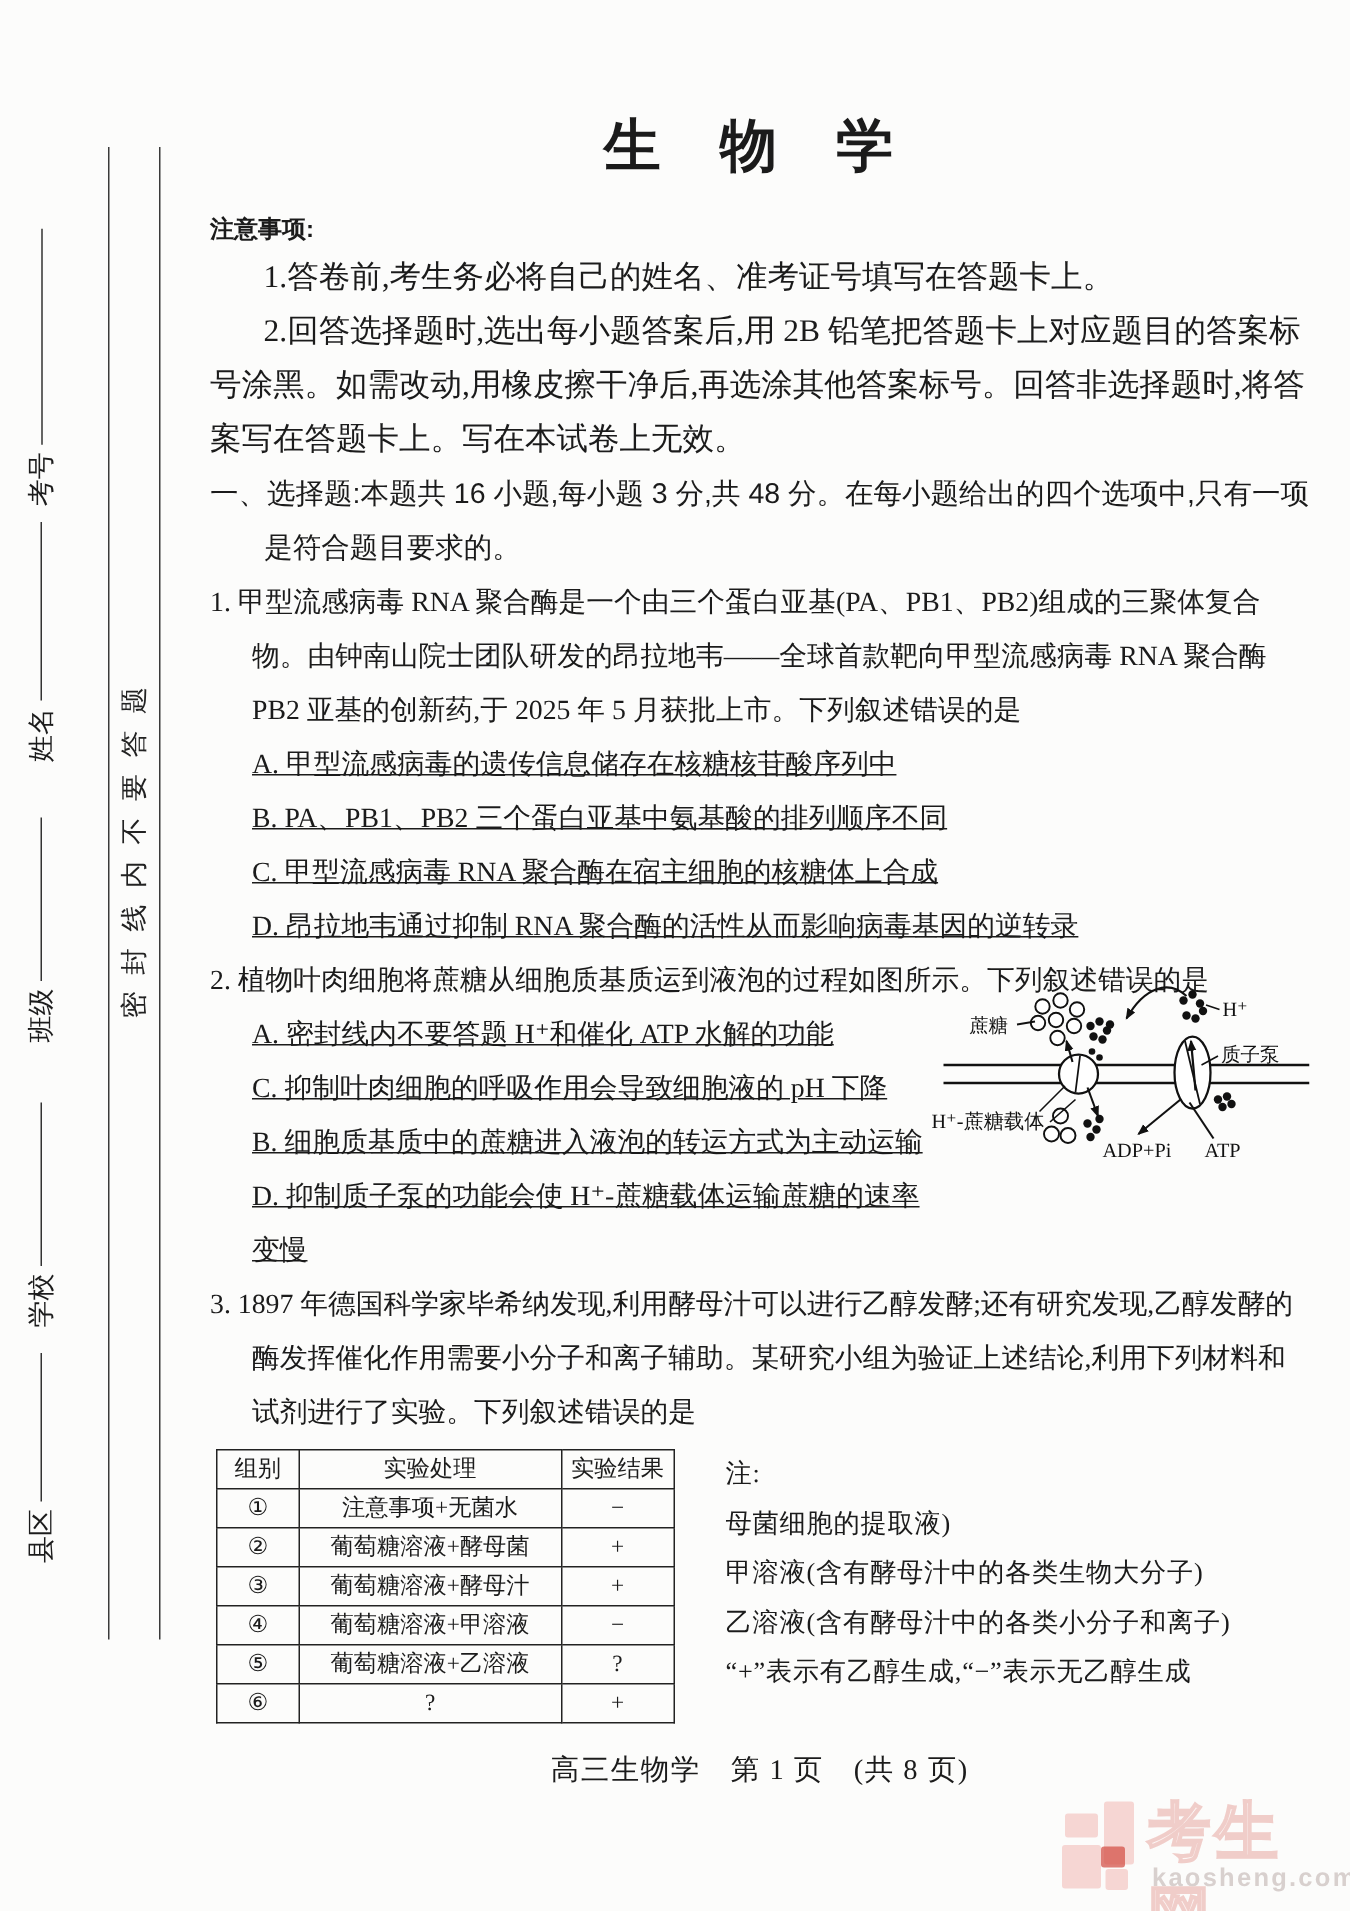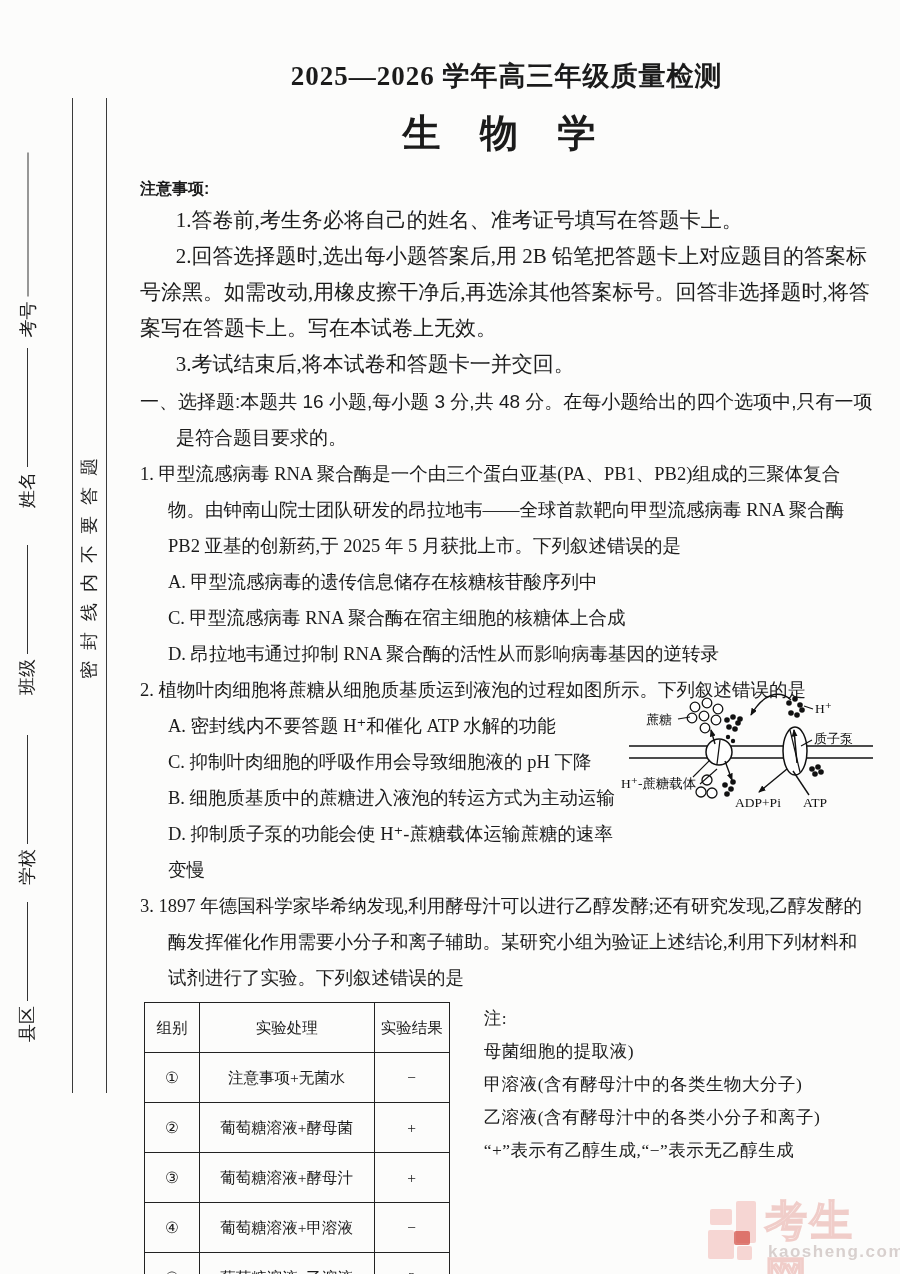--- a/index.html
+++ b/index.html
@@ -34,32 +34,32 @@
   .title2{text-align:center;font-size:38px;font-weight:bold;letter-spacing:15px;margin:14px 0 20px 0;}
   .notice-head{font-size:16px;font-weight:bold;margin:0 0 2px 0;
     font-family:"Liberation Sans","DejaVu Sans",sans-serif;}
   .notice-item{font-size:21px;line-height:36px;margin:0;text-indent:1.7em;}
   .section-head{
     font-size:19px;font-weight:normal;line-height:36px;margin:2px 0 0 0;
     padding-left:1.9em;text-indent:-1.9em;
     font-family:"Liberation Sans","DejaVu Sans",sans-serif;}
   .question{font-size:18.5px;line-height:36px;}
   .qstem{padding-left:28px;text-indent:-28px;margin:0;}
-  .opt{padding-left:28px;}
+  .opt{padding-left:28px;text-decoration:underline;}
   .q2{position:relative;}
   .q2 .opts{width:478px;}
   .q2 svg{position:absolute;right:0;top:21px;}
   svg text{font-size:13px;fill:#111;font-family:"Liberation Serif","DejaVu Serif",serif;}
   svg .latin{font-size:13.5px;}
   
   .bottom-row{display:flex;margin-top:6px;}
   table.exp{border-collapse:collapse;margin-left:4px;align-self:flex-start;}
   table.exp th,table.exp td{
     border:1.4px solid #222;font-weight:normal;text-align:center;
-    font-size:15.5px;padding:12px 6px;height:25px;line-height:25px;white-space:nowrap;}
+    font-size:15.5px;padding:0 6px;height:25px;line-height:25px;white-space:nowrap;}
   .col-group{width:44px;}.col-treat{width:168px;}.col-result{width:60px;}
   .notes{margin-left:34px;width:400px;font-size:17.5px;line-height:33px;letter-spacing:.5px;}
   .notes .nline{white-space:nowrap;}
   .footer{text-align:center;font-size:19px;margin-top:18px;letter-spacing:1px;}
   
   .wm{position:absolute;left:704px;top:1199px;width:175px;height:68px;}
   .wm-block{position:absolute;background:#f6d6d3;border-radius:2px;}
   .wm-b1{left:6px;top:10px;width:22px;height:16px;}
   .wm-b2{left:32px;top:2px;width:20px;height:42px;}
   .wm-b3{left:4px;top:31px;width:26px;height:29px;}
@@ -93,33 +93,32 @@
   <span>学校</span>
     <span class="fline"></span>
 </div>
 <div class="vfield vf5">
   <span>县区</span>
     <span class="fline"></span>
 </div>
 <div class="seal-text">密封线内不要答题</div>
 
 <div class="content">
-  <h1 class="title1">2025—2026 学年高三年级质量检测</h1>
   <h1 class="title2">生 物 学</h1>
 
   <p class="notice-head">注意事项:</p>
   <p class="notice-item">1.答卷前,考生务必将自己的姓名、准考证号填写在答题卡上。</p>
   <p class="notice-item">2.回答选择题时,选出每小题答案后,用 2B 铅笔把答题卡上对应题目的答案标号涂黑。如需改动,用橡皮擦干净后,再选涂其他答案标号。回答非选择题时,将答案写在答题卡上。写在本试卷上无效。</p>
-  <p class="notice-item">3.考试结束后,将本试卷和答题卡一并交回。</p>
 
   <p class="section-head">一、选择题:本题共 16 小题,每小题 3 分,共 48 分。在每小题给出的四个选项中,只有一项是符合题目要求的。</p>
 
   <div class="question">
     <p class="qstem">1. 甲型流感病毒 RNA 聚合酶是一个由三个蛋白亚基(PA、PB1、PB2)组成的三聚体复合物。由钟南山院士团队研发的昂拉地韦——全球首款靶向甲型流感病毒 RNA 聚合酶 PB2 亚基的创新药,于 2025 年 5 月获批上市。下列叙述错误的是</p>
     <div class="opt">A. 甲型流感病毒的遗传信息储存在核糖核苷酸序列中</div>
+    <div class="opt">B. PA、PB1、PB2 三个蛋白亚基中氨基酸的排列顺序不同</div>
     <div class="opt">C. 甲型流感病毒 RNA 聚合酶在宿主细胞的核糖体上合成</div>
     <div class="opt">D. 昂拉地韦通过抑制 RNA 聚合酶的活性从而影响病毒基因的逆转录</div>
   </div>
 
   <div class="question q2">
     <p class="qstem">2. 植物叶肉细胞将蔗糖从细胞质基质运到液泡的过程如图所示。下列叙述错误的是</p>
     <div class="opts">
       <div class="opt">A. 密封线内不要答题 H⁺和催化 ATP 水解的功能</div>
       <div class="opt">C. 抑制叶肉细胞的呼吸作用会导致细胞液的 pH 下降</div>
       <div class="opt">B. 细胞质基质中的蔗糖进入液泡的转运方式为主动运输</div>

